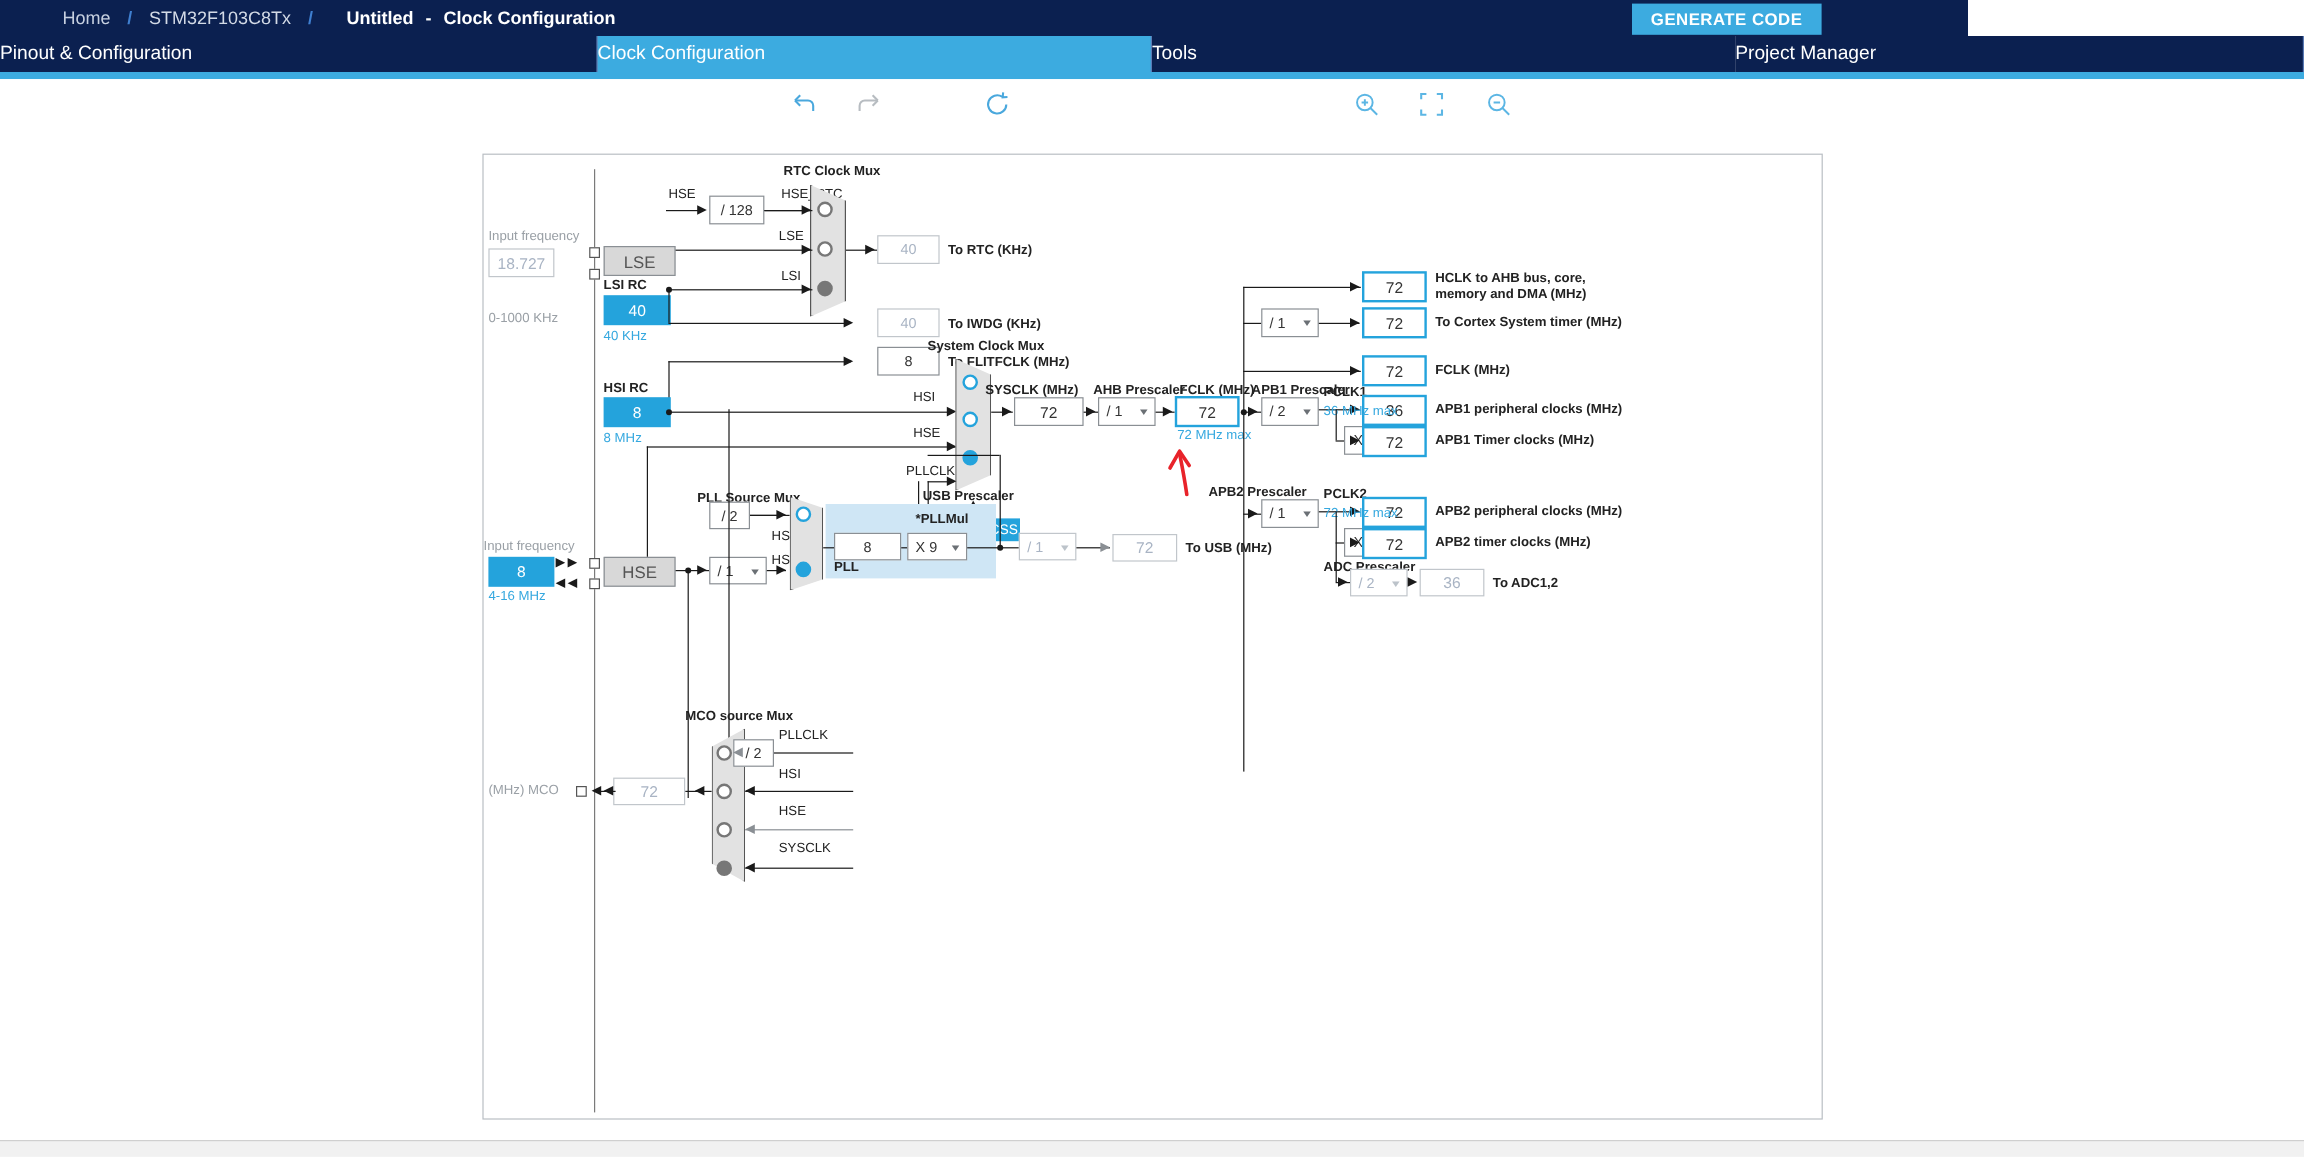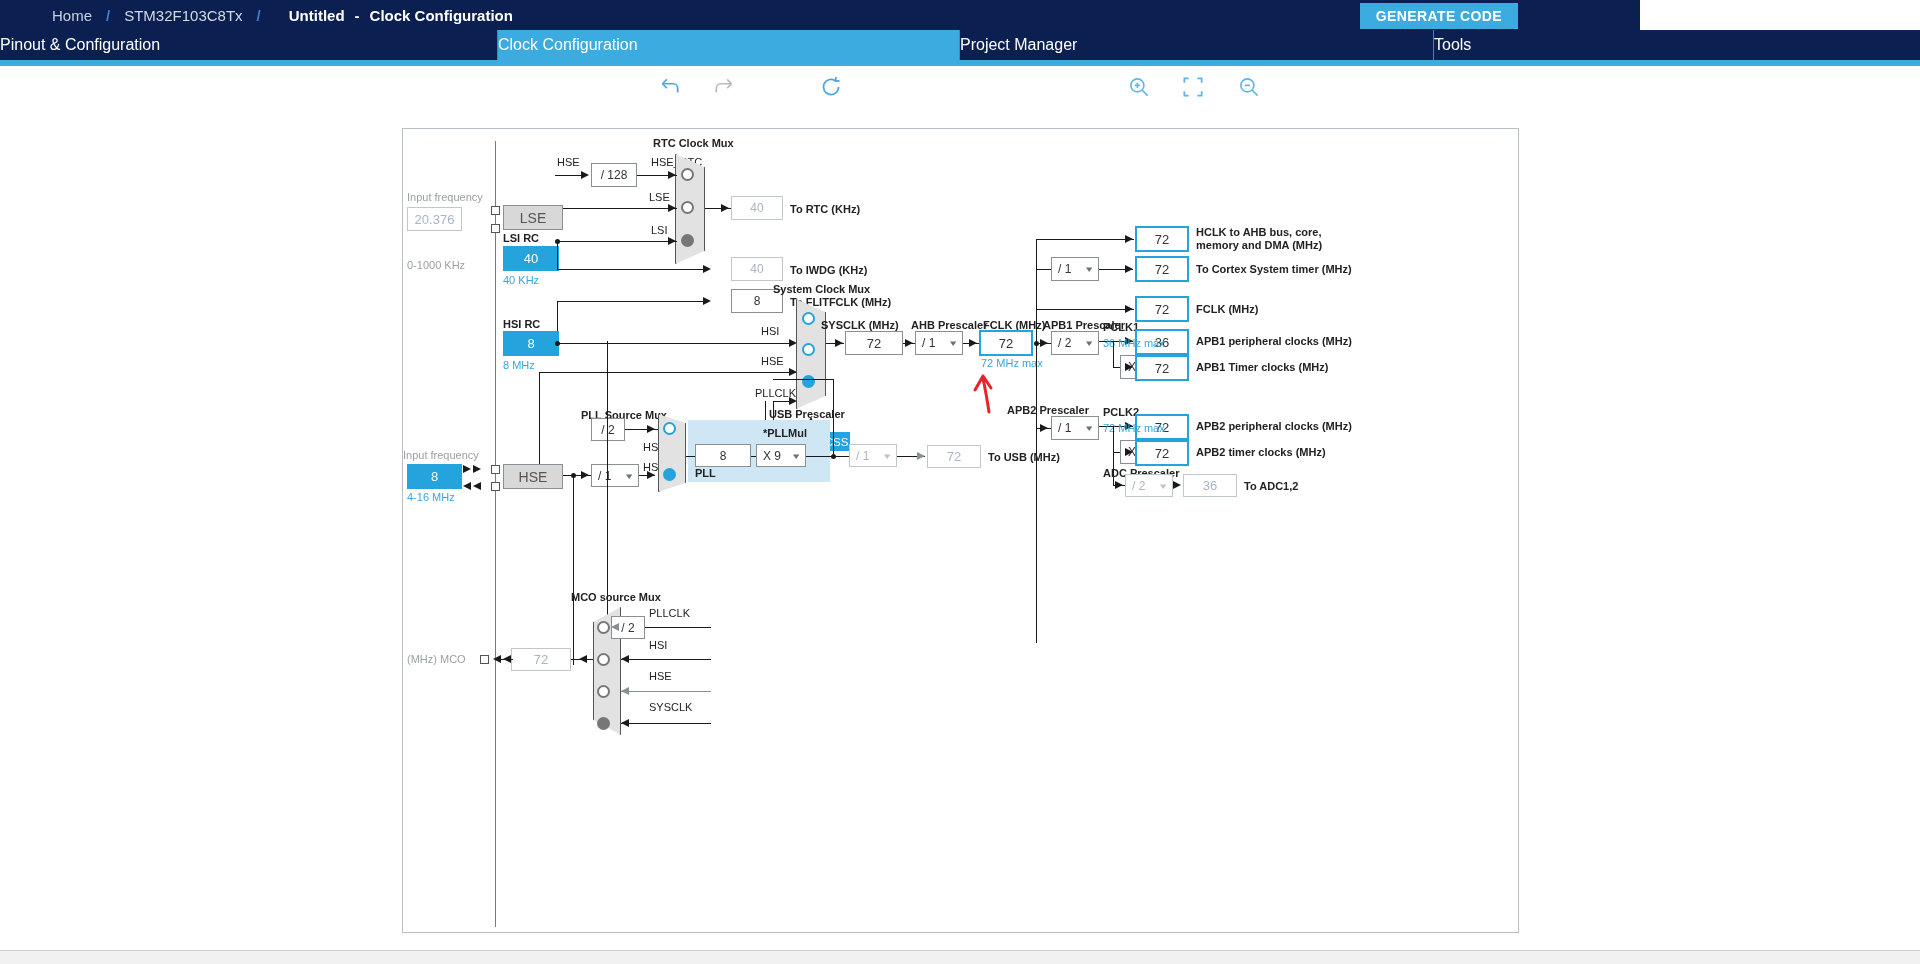--- a/index.html
+++ b/index.html
@@ -191,25 +191,25 @@
   <button class="gen-code">GENERATE CODE</button>
 </div>
 
 <div class="tabs">
   <div class="tab" style="width:498px">
       <span>Pinout &amp; Configuration</span>
     </div>
   <div class="tab active" style="width:462px">
       <span>Clock Configuration</span>
     </div>
+  <div class="tab" style="width:486px; border-right:none">
+      <span>Tools</span>
+    </div>
   <div class="tab" style="width:474px">
       <span>Project Manager</span>
-    </div>
-  <div class="tab" style="width:486px; border-right:none">
-      <span>Tools</span>
     </div>
 </div>
 <div class="tabrail"></div>
 
 <div class="toolbar">
   <div class="tb-icon" style="left:656px">
     <svg viewBox="0 0 24 24" width="26" height="26" fill="none" stroke="#4aa8dd" stroke-width="1.6">
       <path d="M6 9 H16 a4 4 0 0 1 4 4 v4"></path>
         <polyline points="6,9 10,5"></polyline>
         <polyline points="6,9 10,13"></polyline>
@@ -253,21 +253,21 @@
     </svg>
   </div>
 </div>
 
 <div class="canvas">
  <div class="sheet">
 
   <div class="vline"></div>
 
   <div class="lbl grey" style="left:4px; top:62px;">Input frequency</div>
-  <div class="box disabled" style="left:4px; top:78px; width:55px; height:24px; font-size:13px;">20.376</div>
+  <div class="box disabled" style="left:4px; top:78px; width:55px; height:24px; font-size:13px;">18.727</div>
   <div class="lbl grey" style="left:4px; top:110px;margin-top:20px;">0-1000 KHz</div>
 
   <div class="pinbox" style="left:88px; top:77px;"></div>
   <div class="pinbox" style="left:88px; top:95px;"></div>
   <div class="box grey" style="left:100px; top:76px; width:60px; height:25px;">LSE</div>
 
   <div class="lbl dark" style="left:100px; top:103px;">LSI RC</div>
   <div class="box cyan" style="left:100px; top:117px; width:56px; height:25px; font-size:13px;">40</div>
   <div class="lbl blue" style="left:100px; top:145px;">40 KHz</div>
 

